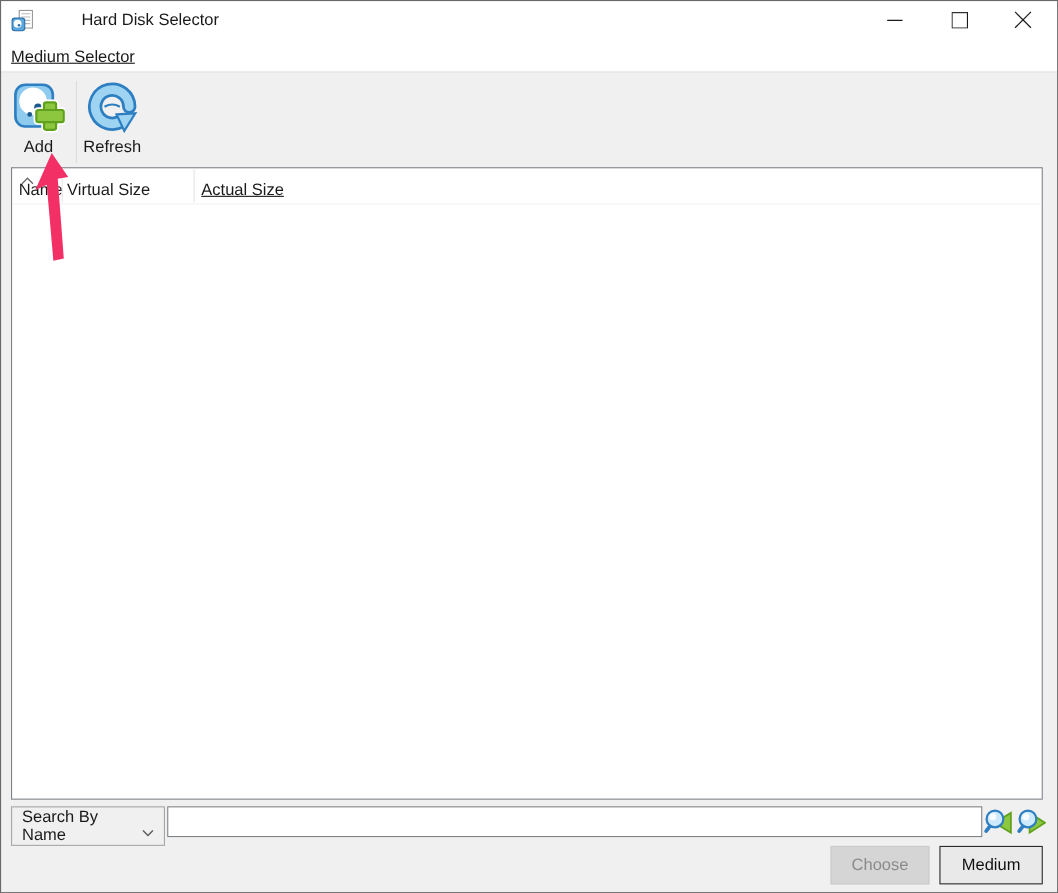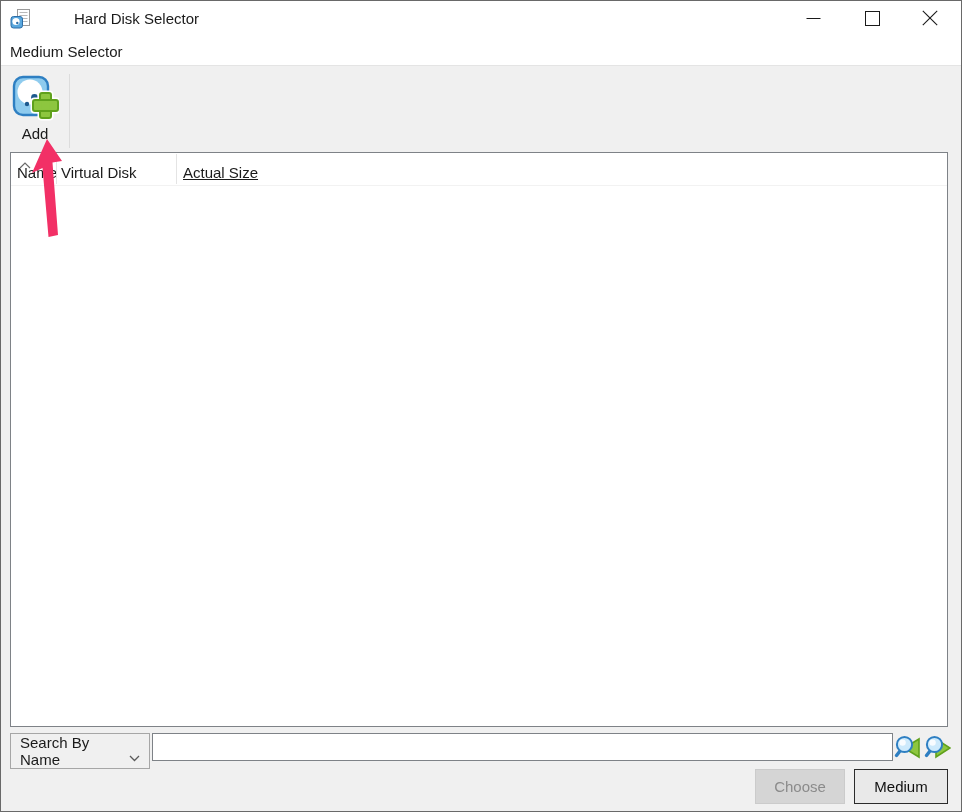--- a/index.html
+++ b/index.html
@@ -15,21 +15,21 @@
   .window-frame { position:absolute; inset:0; border:1px solid #696969; pointer-events:none; z-index:30; }
 
   
   .top-white { position:absolute; top:0; left:0; right:0; height:65px; background:#ffffff; }
   .app-icon { position:absolute; left:10px; top:8px; width:21px; height:21px; }
   .window-title { position:absolute; left:38px; top:10px; white-space:nowrap;margin-left:36px; }
   .win-ctrl { position:absolute; top:0; width:44px; height:36px; display:flex; align-items:center; justify-content:center; cursor:default; }
   .ctrl-min   { left:791px; }
   .ctrl-max   { left:850px; }
   .ctrl-close { left:908px; }
-  .menu-item { position:absolute; left:10px; top:42px; padding:1px 0; white-space:nowrap; }
+  .menu-item { position:absolute; left:10px; top:42px; padding:1px 0; white-space:nowrap;text-decoration:underline; }
 
   
   .toolbar { position:absolute; top:65px; left:0; right:0; height:99px; border-top:1px solid #e4e4e4; background:#f0f0f0; }
   .tool-btn { position:absolute; top:7px; width:62px; text-align:center; cursor:default; }
   .tool-btn .t-icon { display:block; margin:0 auto; width:48px; height:48px; }
   .tool-btn .t-label { display:block; margin-top:4px; }
   .tool-add { left:4px; }
   .tool-refresh { left:71px; }
   .tb-sep { position:absolute; left:69px; top:8px; width:1px; height:74px; background:#dcdcdc; }
 
@@ -113,31 +113,42 @@
         <rect x="26.5" y="17.5" width="16" height="30" rx="4" fill="#ffffff"></rect>
         <rect x="19.5" y="24.5" width="30" height="16" rx="4" fill="#ffffff"></rect>
         <rect x="29" y="20" width="11" height="25" rx="2" fill="#8dc63f" stroke="#5fa11c" stroke-width="2"></rect>
         <rect x="22" y="27" width="25" height="11" rx="2" fill="#8dc63f" stroke="#5fa11c" stroke-width="2"></rect>
         <rect x="30.8" y="28.8" width="7.4" height="7.4" fill="#8dc63f"></rect>
       </svg>
     </span>
     <span class="t-label">Add</span>
   </div>
   <div class="tb-sep"></div>
+  <div class="tool-btn tool-refresh">
+    <span class="t-icon">
+      <svg width="48" height="48" viewBox="0 0 48 48">
+        <path d="M39.5 24 a15.5 15.5 0 1 0 -6.2 12.4" fill="none" stroke="#2e7fc2" stroke-width="13" stroke-linecap="round"></path>
+        <path d="M39.5 24 a15.5 15.5 0 1 0 -6.2 12.4" fill="none" stroke="#9ed4f2" stroke-width="8" stroke-linecap="round"></path>
+        <polygon points="28,31 45,30 35,46" fill="#9ed4f2" stroke="#2e7fc2" stroke-width="2"></polygon>
+        <path d="M17 24 q7 -4 14 0" fill="none" stroke="#2e7fc2" stroke-width="2"></path>
+      </svg>
+    </span>
+    <span class="t-label">Refresh</span>
+  </div>
 </div>
 
 <div class="list-panel">
   <span class="sort-caret">
     <svg width="12" height="7" viewBox="0 0 12 7">
       <polyline points="1,6 6,1 11,6" fill="none" stroke="#6a6a6a" stroke-width="1.2"></polyline>
     </svg>
   </span>
   <span class="hdr-cell hdr-name">Name</span>
   <div class="col-sep col-sep-1"></div>
-  <span class="hdr-cell hdr-virtual">Virtual Disk</span>
+  <span class="hdr-cell hdr-virtual">Virtual Size</span>
   <div class="col-sep col-sep-2"></div>
   <span class="hdr-cell hdr-actual">Actual Size</span>
   <div class="hdr-underline"></div>
   <div class="list-body"></div>
 </div>
 
 <div class="search-combo">
   <span>Search By Name</span>
   <span class="chev">
     <svg width="11" height="7" viewBox="0 0 11 7">

